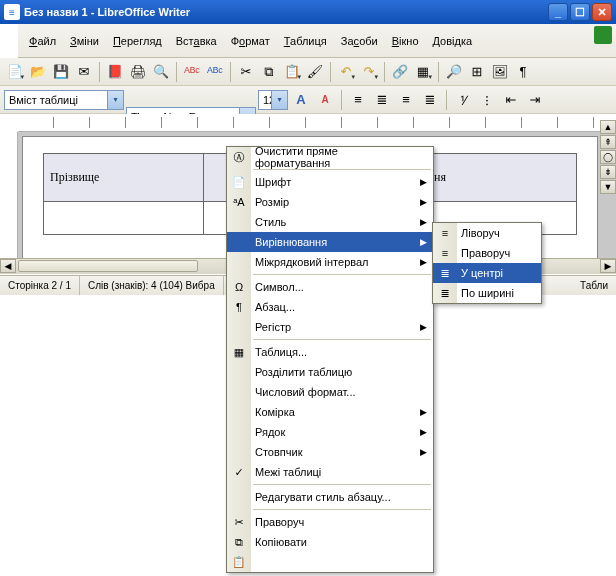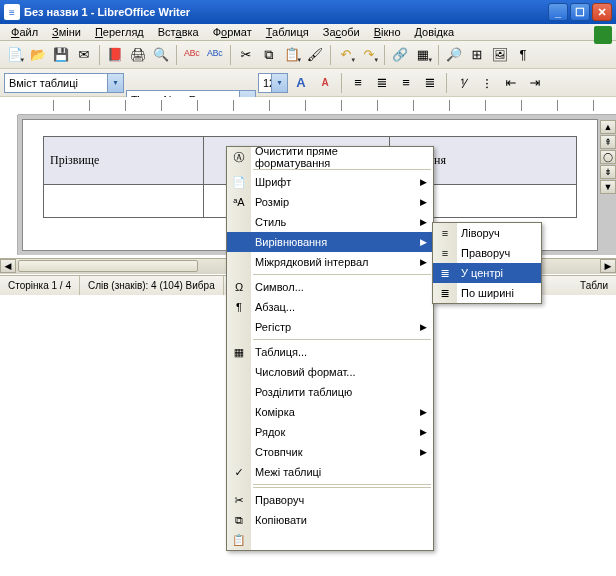--- a/index.html
+++ b/index.html
@@ -7,21 +7,21 @@
 
   
   .titlebar { background: linear-gradient(to bottom, #2a6fd8, #1e5fc6 50%, #0e4fb5); height: 24px; display: flex; align-items: center; padding: 0 4px; color: #fff; font-weight: bold; }
   .title-icon { width: 16px; height: 16px; background: #fff; border-radius: 2px; margin-right: 4px; display: inline-flex; align-items: center; justify-content: center; font-size: 10px; color: #2a6fd8; }
   .titlebar .title { flex: 1; }
   .win-btns { display: flex; gap: 2px; }
   .win-btn { width: 20px; height: 18px; background: linear-gradient(to bottom,#5c9be8,#2a6fd8); border: 1px solid #1a4fa0; border-radius: 3px; display: flex; align-items: center; justify-content: center; color: #fff; font-size: 11px; font-weight: bold; }
   .win-btn.close { background: linear-gradient(to bottom,#e8745c,#d84a2a); border-color: #a03a1a; }
 
   
-  .menubar { background: linear-gradient(to bottom,#f4f3ee,#ebe9e0); height: 17px; display: flex; align-items: center; padding: 0 4px; border-bottom: 1px solid #c0bda8; position: relative; }
+  .menubar { background: linear-gradient(to bottom,#f4f3ee,#ebe9e0); height: 34px; display: flex; align-items: center; padding: 0 4px; border-bottom: 1px solid #c0bda8; position: relative; margin-left: 18px; }
   .menubar .menu-item { padding: 2px 7px; cursor: default; }
   .menu-item u { text-decoration: underline; }
   .logo-btn { position: absolute; right: 4px; top: 2px; width: 18px; height: 18px; background: #2a8c2a; border-radius: 2px; }
 
   
   .toolbar { background: linear-gradient(to bottom,#f4f3ee,#e8e6dc); height: 28px; display: flex; align-items: center; padding: 0 4px; border-bottom: 1px solid #d0cdb8; gap: 1px; }
   .tbtn { width: 22px; height: 22px; border: 1px solid transparent; border-radius: 2px; display: flex; align-items: center; justify-content: center; font-size: 13px; background: transparent; position: relative; }
   .tdiv { width: 1px; height: 20px; background: #b8b5a0; margin: 0 3px; }
   .tbtn .dd { position: absolute; right: 1px; bottom: 1px; font-size: 7px; color: #333; }
 
@@ -183,21 +183,21 @@
 
 <div class="scroll-h">
   <div class="scroll-btn">◀</div>
   <div class="track">
       <div class="thumb"></div>
     </div>
   <div class="scroll-btn">▶</div>
 </div>
 
 <div class="statusbar">
-  <div class="status-cell">Сторінка 1 / 4</div>
+  <div class="status-cell">Сторінка 2 / 1</div>
   <div class="status-cell">Слів (знаків): 4 (104) Вибра</div>
   <div style="flex:1"></div>
   <div class="status-cell" style="border-right:none">Табли</div>
 </div>
 
 <div class="ctx-menu menu1">
   <div class="icon-col"></div>
   <div class="ctx-item">
       <span class="ico">Ⓐ</span>
       <span>Очистити пряме форматування</span>
@@ -237,42 +237,45 @@
   <div class="ctx-item">
       <span>Регістр</span>
       <span class="arrow">▶</span>
     </div>
   <div class="ctx-sep"></div>
   <div class="ctx-item">
       <span class="ico">▦</span>
       <span>Таблиця...</span>
     </div>
   <div class="ctx-item">
+      <span>Розділити таблицю</span>
+    </div>
+  <div class="ctx-item">
       <span>Числовий формат...</span>
-    </div>
-  <div class="ctx-item">
-      <span>Розділити таблицю</span>
     </div>
   <div class="ctx-item">
       <span>Комірка</span>
       <span class="arrow">▶</span>
     </div>
   <div class="ctx-item">
       <span>Рядок</span>
       <span class="arrow">▶</span>
     </div>
   <div class="ctx-item">
       <span>Стовпчик</span>
       <span class="arrow">▶</span>
     </div>
   <div class="ctx-item">
       <span class="ico">✓</span>
       <span>Межі таблиці</span>
     </div>
   <div class="ctx-sep"></div>
+  <div class="ctx-item">
+      <span>Редагувати стиль абзацу...</span>
+    </div>
   <div class="ctx-sep"></div>
   <div class="ctx-item">
       <span class="ico">✂</span>
       <span>Праворуч</span>
     </div>
   <div class="ctx-item">
       <span class="ico">⧉</span>
       <span>Копіювати</span>
     </div>
   <div class="ctx-item">

